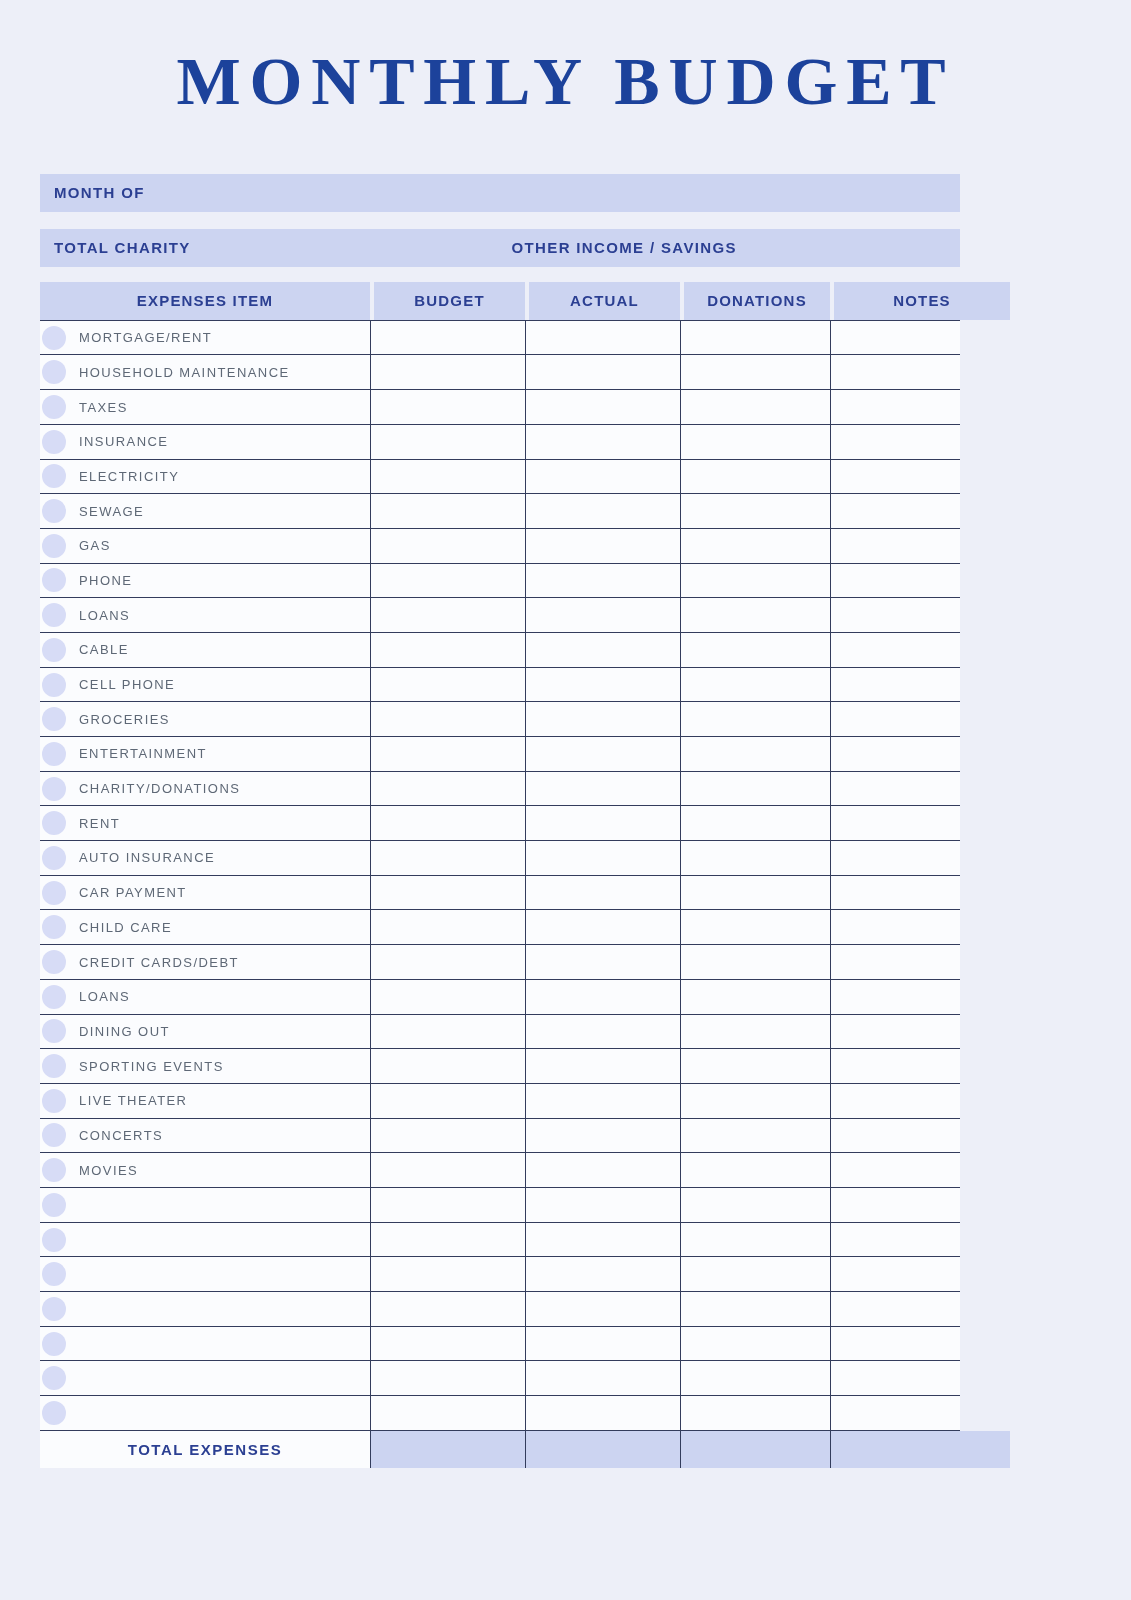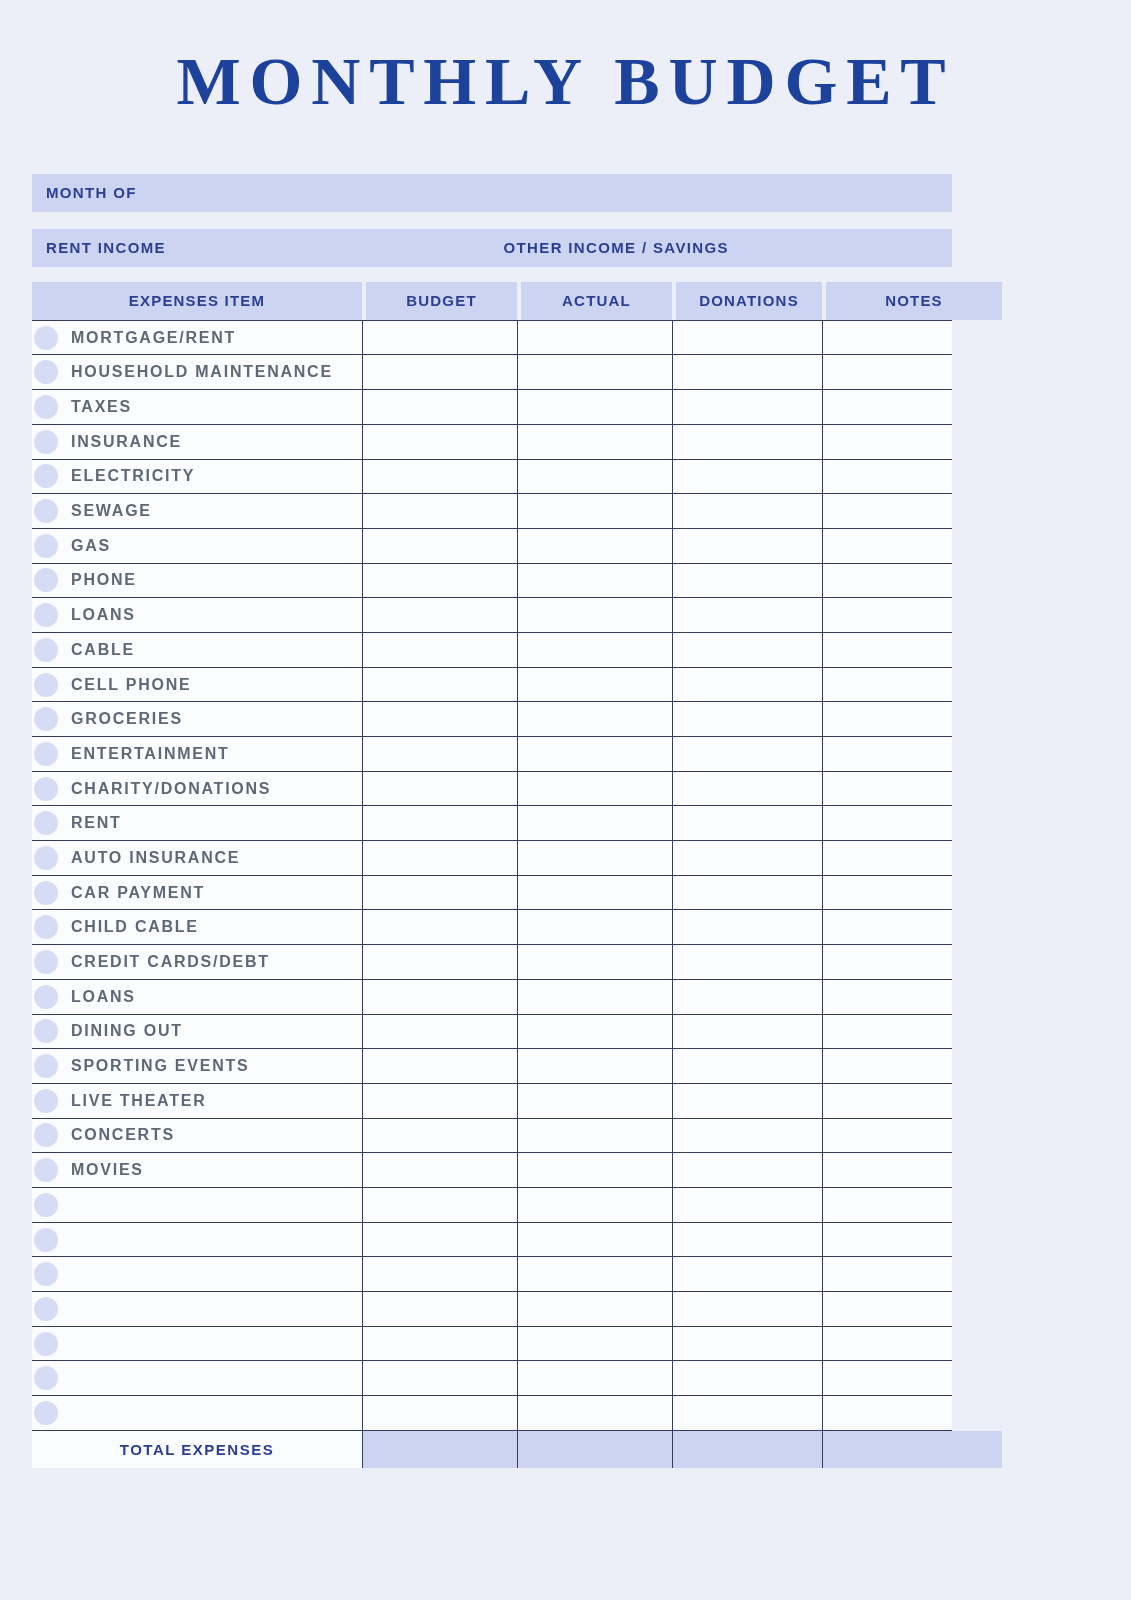--- a/index.html
+++ b/index.html
@@ -24,21 +24,21 @@
     text-align:center;
     font-family:"Liberation Serif",serif;
     font-weight:700;
     font-size:68px;
     line-height:1.1;
     letter-spacing:0.13em;
     color:var(--accent);
   }
   .sheet{
     width:920px;
-    margin-left:32px;
+    margin-left:40px;
   }
   .bar{
     background:var(--bar-fill);
     height:38px;
     display:flex;
     align-items:center;
     padding-left:14px;
   }
   .bar-label{
     color:var(--bar-text);
@@ -88,24 +88,23 @@
     width:24px;
     height:24px;
     border-radius:50%;
     background:var(--bullet);
     margin-left:2px;
     flex:0 0 24px;
   }
   .item-label{
     margin-left:13px;
     color:var(--label-text);
-    font-size:16px;
+    font-size:13px;
     letter-spacing:0.11em;
     white-space:nowrap;
-    font-weight:bold;
   }
   .total-row{
     display:grid;
     grid-template-columns:330px 155px 155px 150px 180px;
     height:37px;
   }
   .total-label-cell{
     background:var(--cell-bg);
     display:flex;
     align-items:center;
@@ -126,21 +125,21 @@
 <h1 class="title">MONTHLY BUDGET</h1>
 
 <div class="sheet">
 
   <div class="bar month-bar">
     <span class="bar-label">MONTH OF</span>
   </div>
 
   <div class="income-row">
     <div class="bar income-left">
-      <span class="bar-label">RENT  INCOME</span>
+      <span class="bar-label">TOTAL  CHARITY</span>
     </div>
     <div class="bar income-right">
       <span class="bar-label">OTHER INCOME / SAVINGS</span>
     </div>
   </div>
 
   <div class="table">
 
     <div class="header-row">
       <div class="hcell">EXPENSES ITEM</div>
@@ -317,21 +316,21 @@
       <span class="item-label">CAR PAYMENT</span>
     </div>
     <div class="cell"></div>
     <div class="cell"></div>
     <div class="cell"></div>
     <div class="cell"></div>
   </div>
         <div class="trow">
     <div class="cell item-cell">
       <span class="bullet"></span>
-      <span class="item-label">CHILD CABLE</span>
+      <span class="item-label">CHILD CARE</span>
     </div>
     <div class="cell"></div>
     <div class="cell"></div>
     <div class="cell"></div>
     <div class="cell"></div>
   </div>
         <div class="trow">
     <div class="cell item-cell">
       <span class="bullet"></span>
       <span class="item-label">CREDIT CARDS/DEBT</span>

